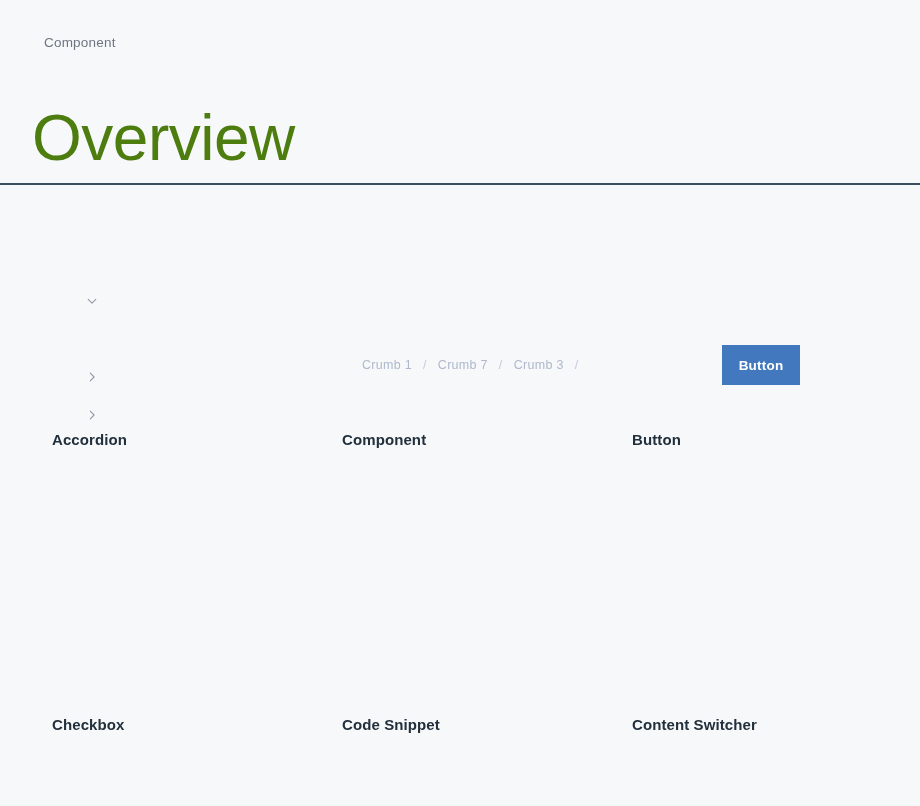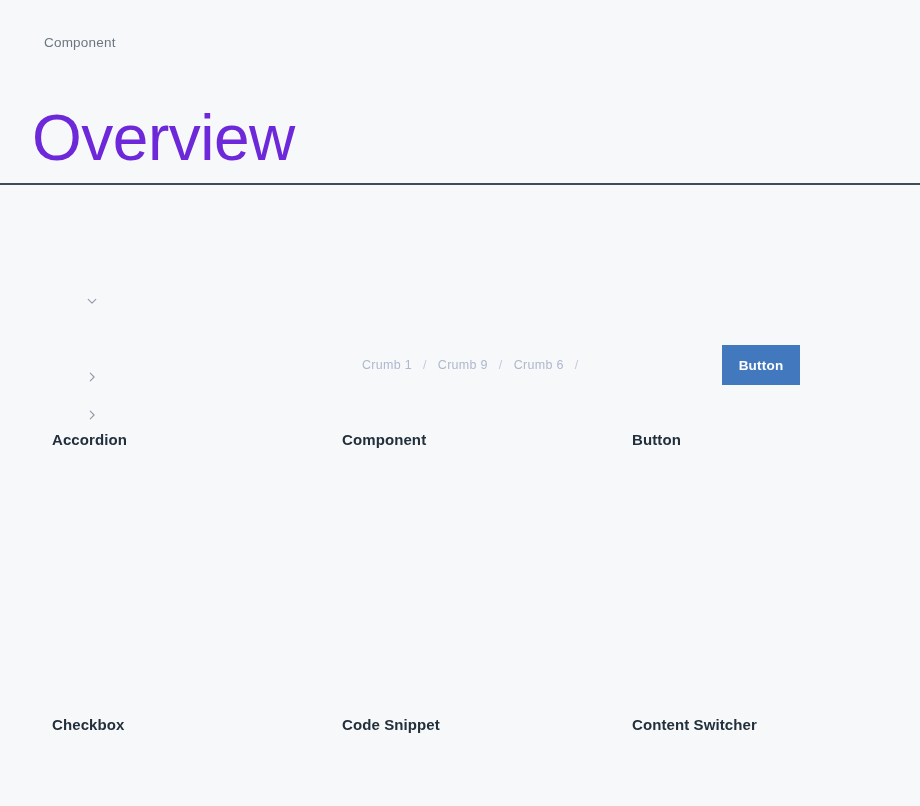--- a/index.html
+++ b/index.html
@@ -45,21 +45,21 @@
     font-weight: 400;
   }
   .page-title {
     position: absolute;
     left: 32px;
     top: 55px;
     font-size: 64px;
     line-height: 80px;
     font-weight: 300;
     letter-spacing: -0.5px;
-    color: #6d28d9;
+    color: #4d7c0f;
     white-space: nowrap;
   }
 
   
   .grid {
     position: absolute;
     left: 0;
     top: 185px;
     width: 920px;
     height: 621px;
@@ -200,23 +200,23 @@
       </div>
     </div>
     <div class="cell-label">Accordion</div>
   </div>
 
   <div class="cell col1 row0">
     <div class="preview">
       <nav class="breadcrumb">
         <span class="crumb">Crumb 1</span>
         <span class="crumb-sep">/</span>
-        <span class="crumb">Crumb 9</span>
+        <span class="crumb">Crumb 7</span>
         <span class="crumb-sep">/</span>
-        <span class="crumb">Crumb 6</span>
+        <span class="crumb">Crumb 3</span>
         <span class="crumb-sep">/</span>
       </nav>
     </div>
     <div class="cell-label">Component</div>
   </div>
 
   <div class="cell col2 row0">
     <div class="preview">
       <button class="btn">Button</button>
     </div>

